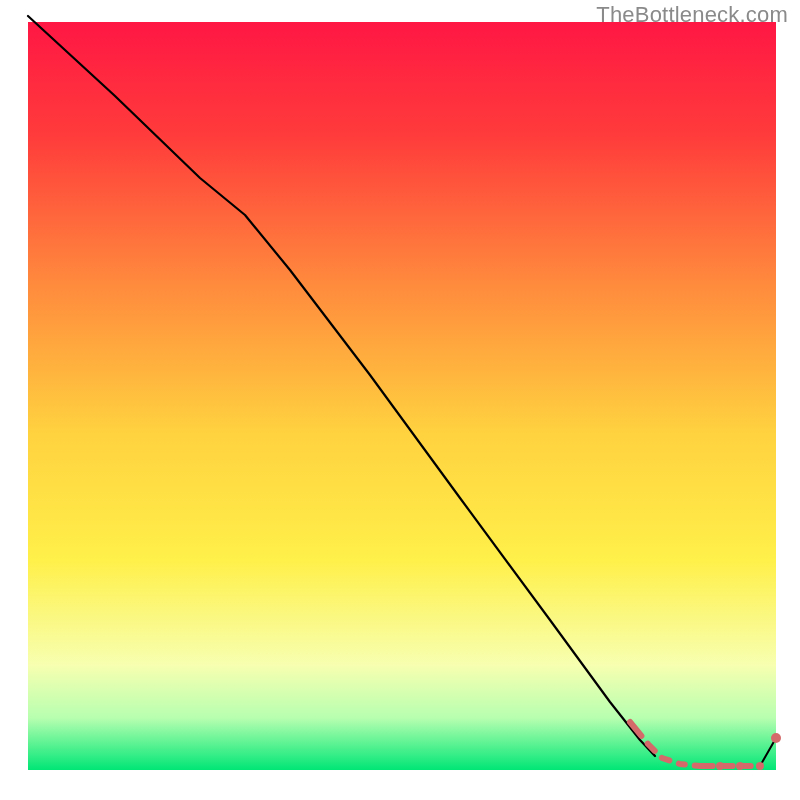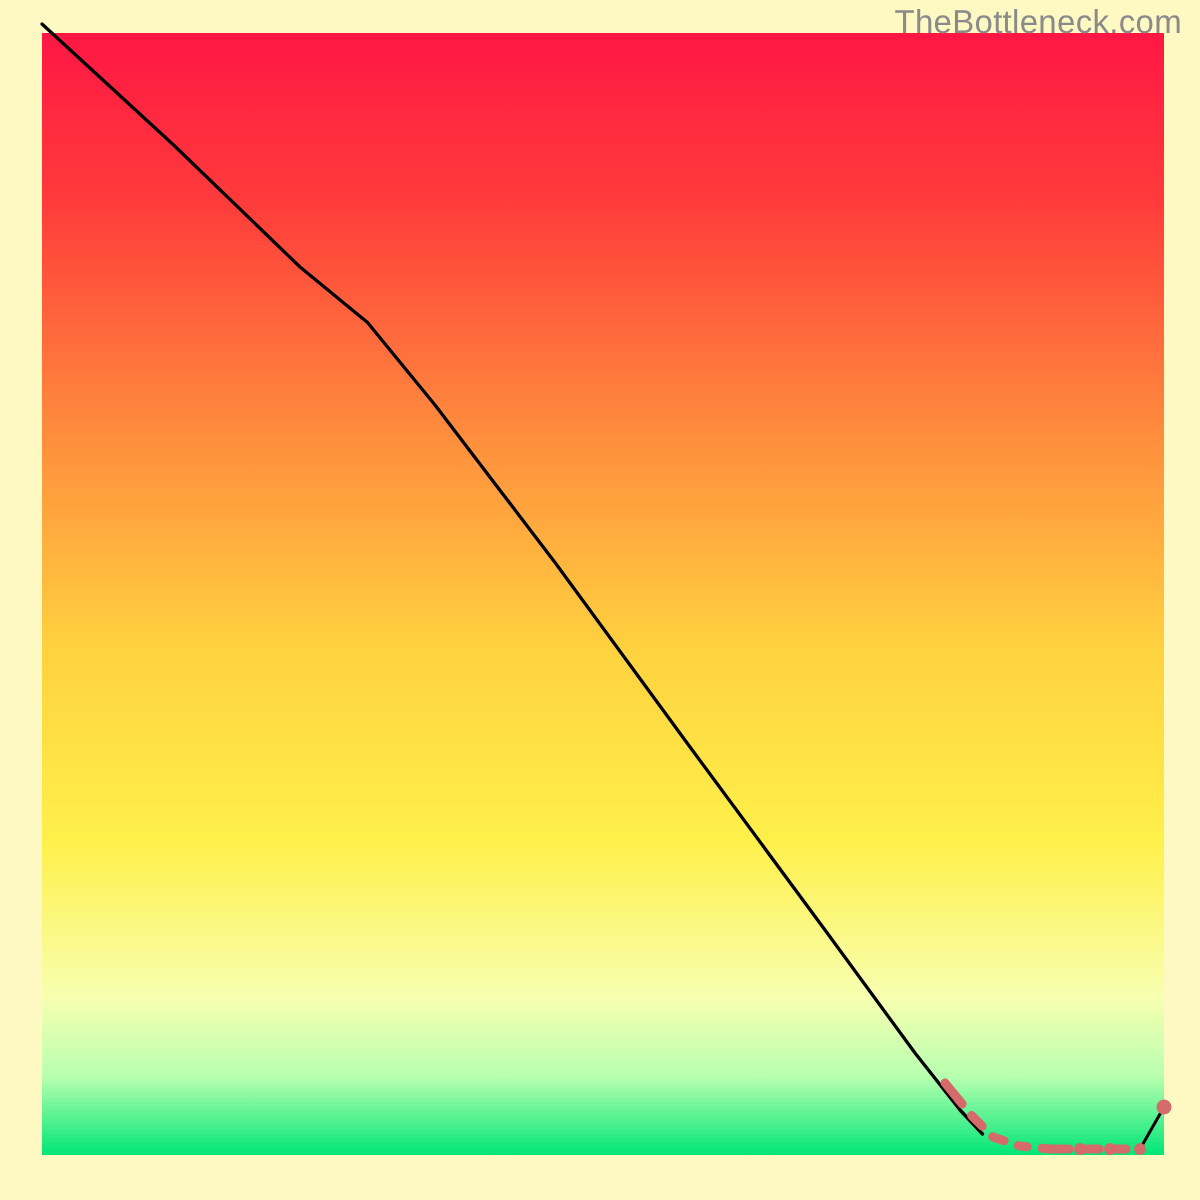--- a/index.html
+++ b/index.html
@@ -7,21 +7,21 @@
     padding: 0;
     width: 800px;
     height: 800px;
     background: #000000;
     overflow: hidden;
   }
   .frame {
     position: relative;
     width: 800px;
     height: 800px;
-    background: #fef9c3;
+    background: #ffffff;
   }
   .watermark {
     position: absolute;
     top: 2px;
     right: 12px;
     font-family: Arial, Helvetica, sans-serif;
     font-size: 22px;
     font-weight: 500;
     color: #8a8a8a;
     letter-spacing: 0.2px;

